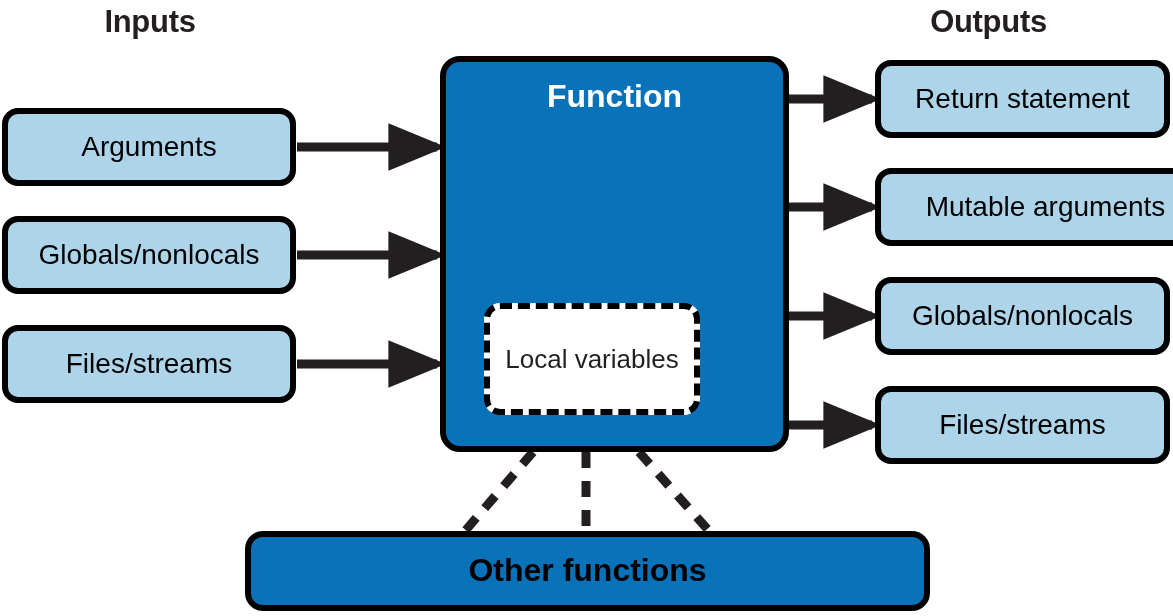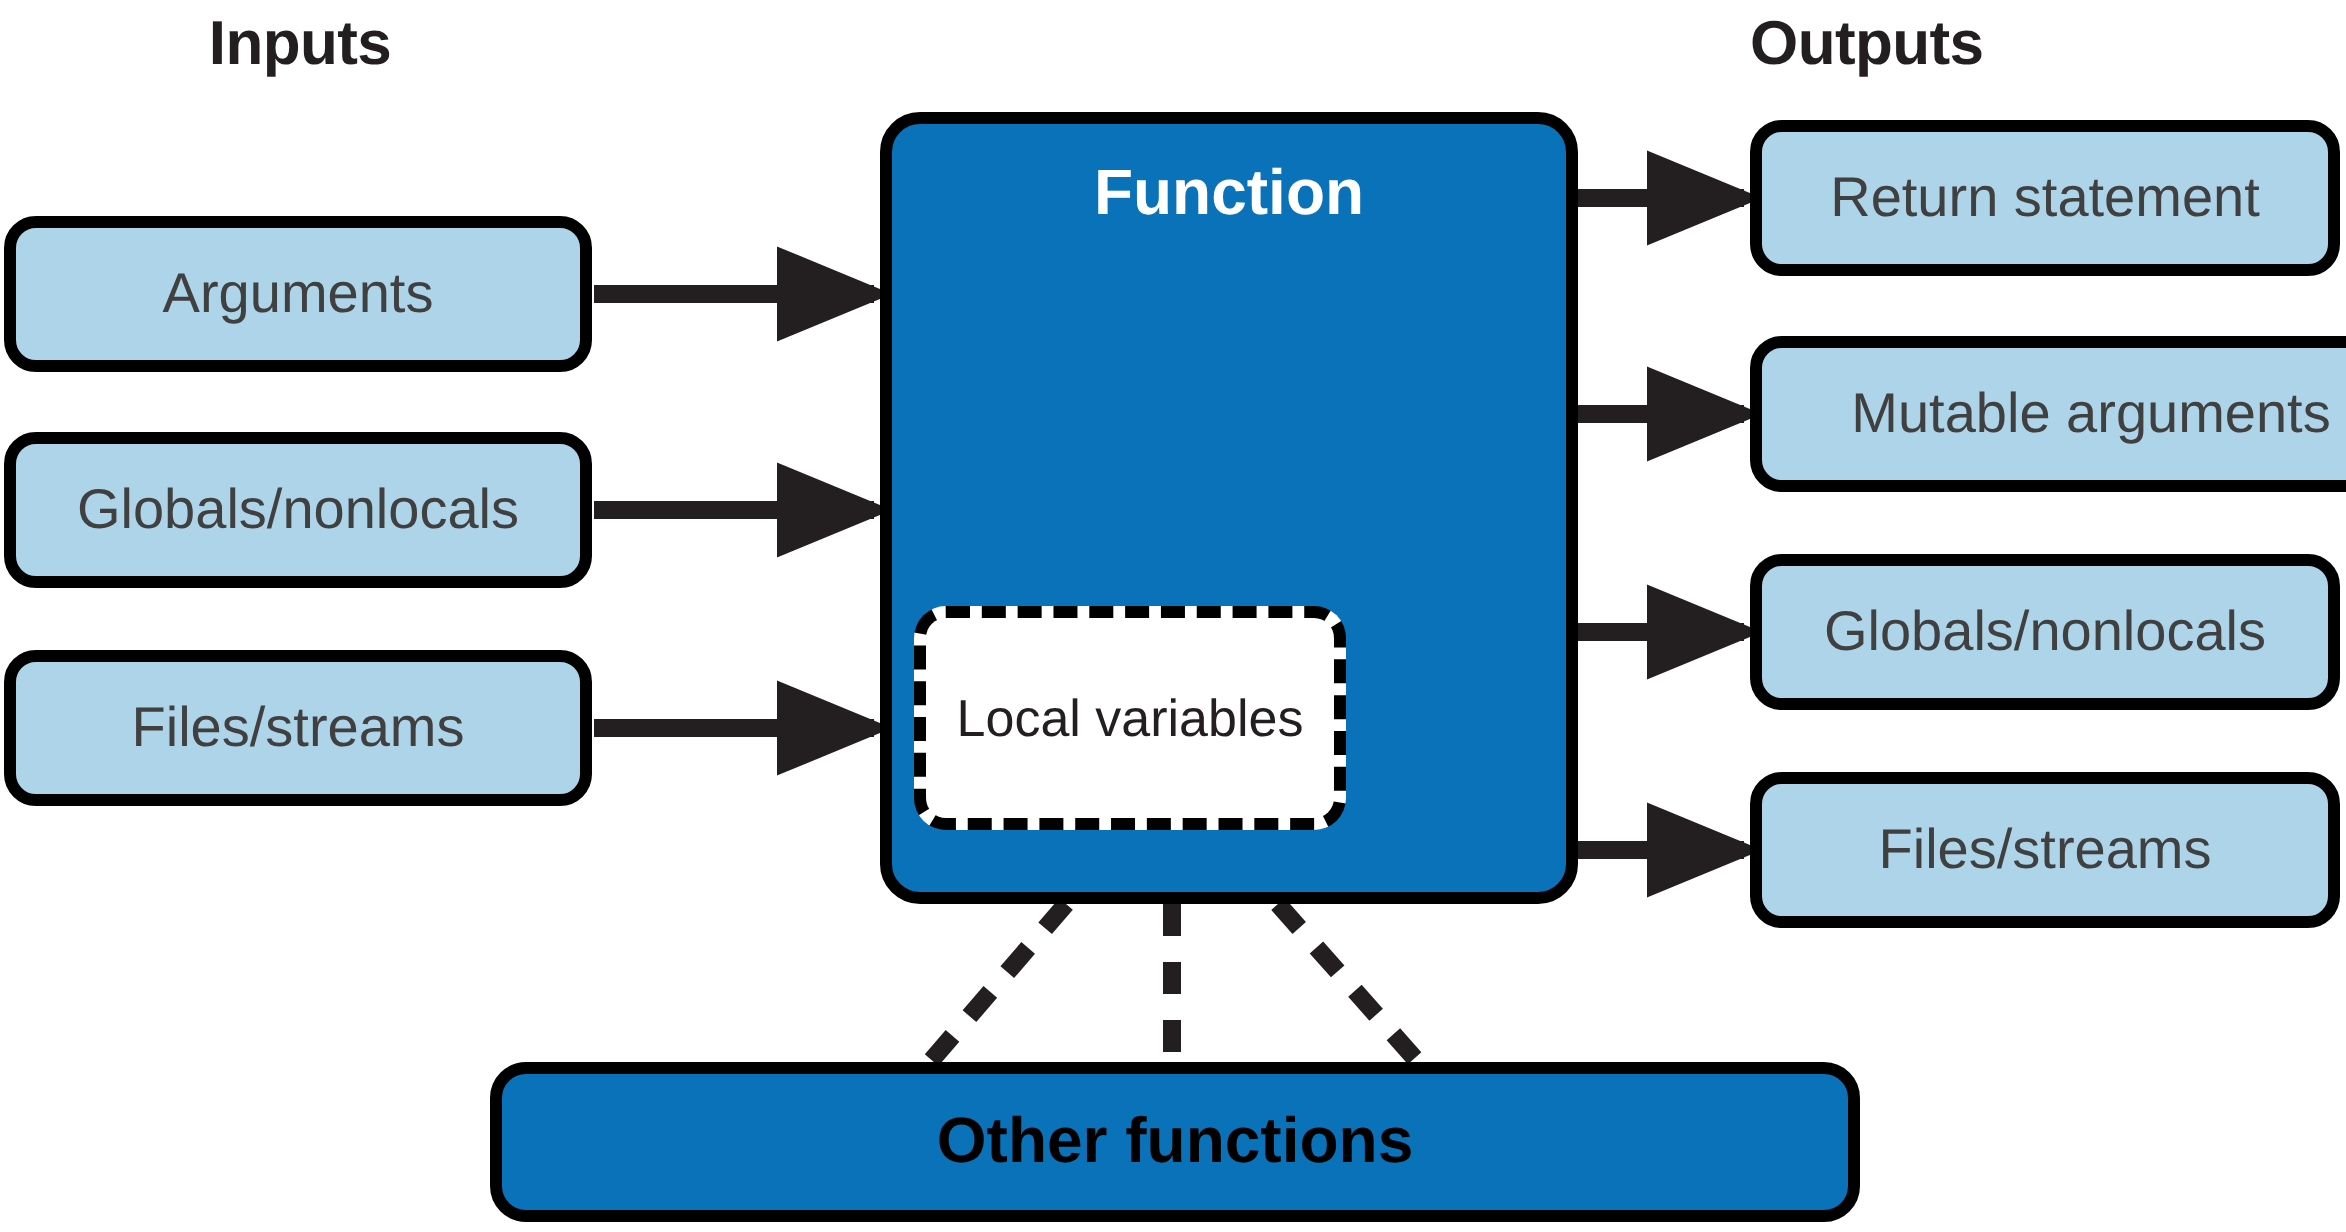--- a/index.html
+++ b/index.html
@@ -19,37 +19,37 @@
   
   .heading {
     position: absolute;
     font-size: 31px;
     font-weight: 700;
     color: #231f20;
     letter-spacing: -0.3px;
     white-space: nowrap;
   }
   #heading-inputs  { left: 0px;   top: 4px;  width: 300px; text-align: center; }
-  #heading-outputs { left: 875px; top: 4px;  width: 295px; text-align: left; }
+  #heading-outputs { left: 841px; top: 4px;  width: 295px; text-align: center; }
 
   
   .node {
     position: absolute;
     box-sizing: border-box;
     border: 6px solid #000000;
     border-radius: 16px;
     display: flex;
     align-items: center;
     justify-content: center;
     text-align: center;
     line-height: 1.05;
   }
   .node.light {
     background: #aed4e9;
-    color: #404040;
+    color: #000000;
     font-size: 28px;
     font-weight: 400;
   }
   .node.dark {
     background: #0a72b9;
     color: #ffffff;
     font-weight: 700;
   }
 
   
@@ -77,21 +77,21 @@
     display: block;
     margin-top: 18px;
     font-size: 32px;
     font-weight: 700;
     color: #ffffff;
   }
 
   
   #box-local-vars {
     position: absolute;
-    left: 457px;
+    left: 484px;
     top: 303px;
     width: 216px;
     height: 112px;
     box-sizing: border-box;
     background: #ffffff;
     border: 6px dashed #000000;
     border-radius: 16px;
     display: flex;
     align-items: center;
     justify-content: center;

